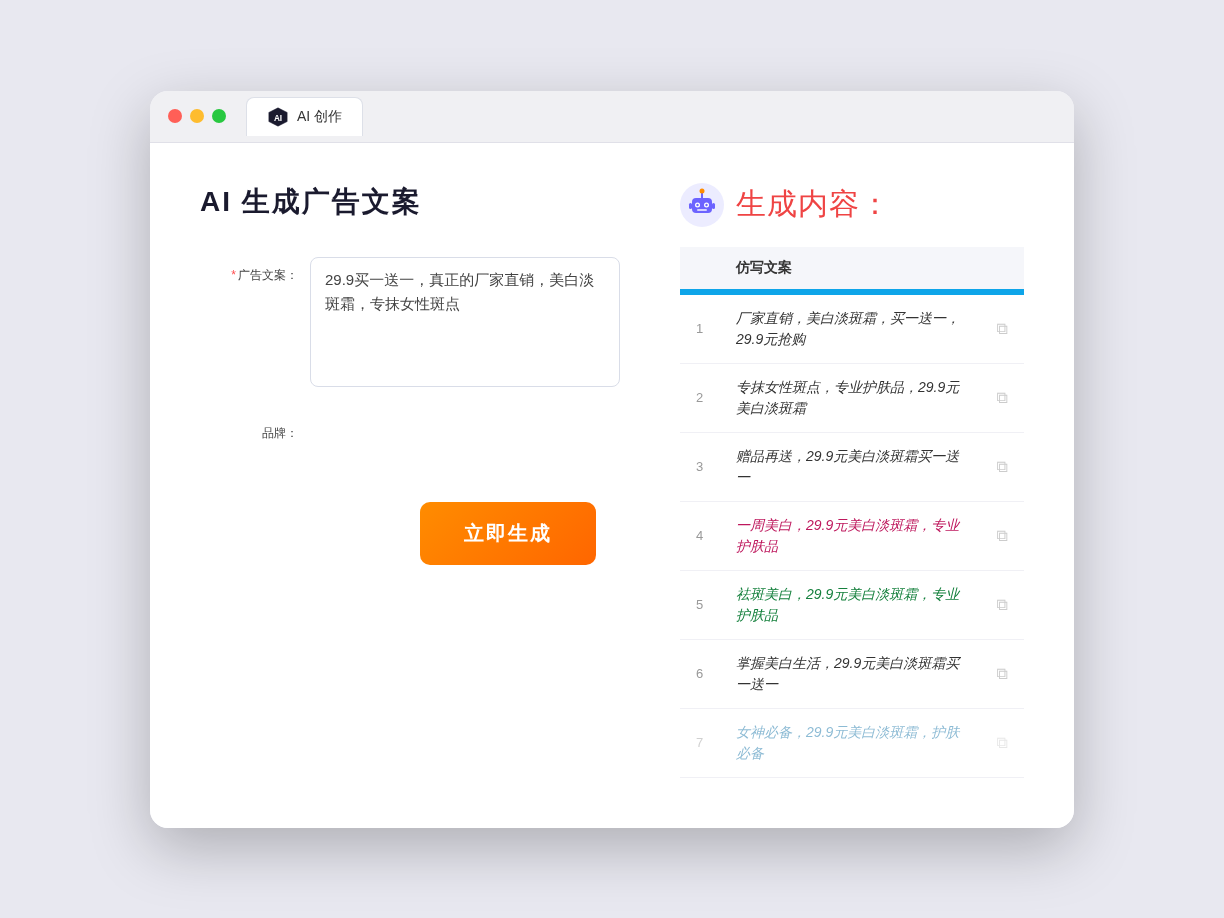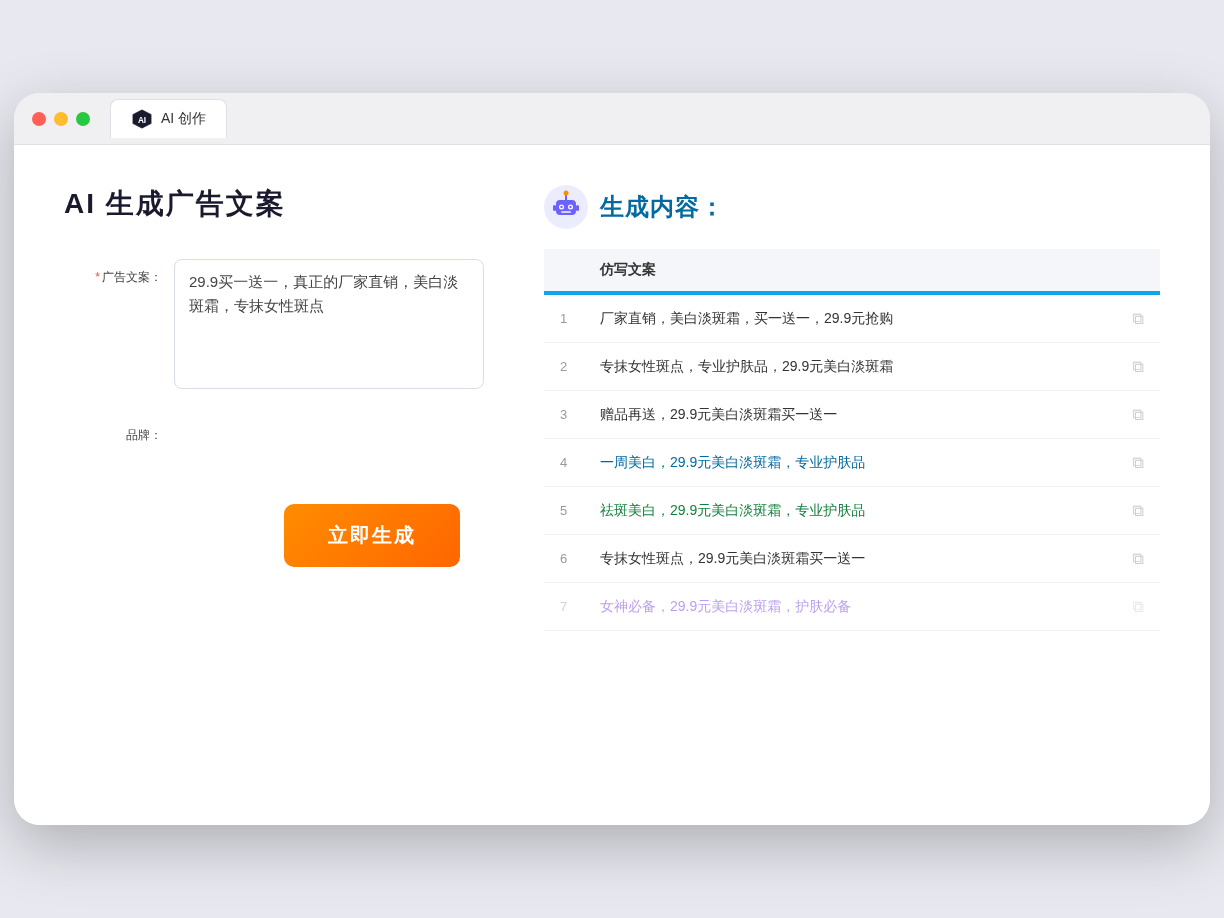--- a/index.html
+++ b/index.html
@@ -6,23 +6,23 @@
     body {
       background: #e8e8f0;
       min-height: 918px;
       display: flex;
       align-items: center;
       justify-content: center;
       font-family: -apple-system, "PingFang SC", "Microsoft YaHei", sans-serif;
     }
 
     .browser-window {
-      width: 1196px;
+      width: 924px;
       background: #f2f3f8;
-      border-radius: 26px;
+      border-radius: 18px;
       box-shadow: 0 20px 60px rgba(0,0,0,0.25);
       overflow: hidden;
     }
 
     .browser-titlebar {
       background: #f0f0f3;
       height: 52px;
       display: flex;
       align-items: center;
       padding: 0 18px;
@@ -159,42 +159,42 @@
       gap: 12px;
       margin-bottom: 20px;
     }
 
     .robot-icon {
       width: 44px;
       height: 44px;
     }
 
     .result-title {
-      font-size: 24px;
-      font-weight: 700;
-      color: #0369a1;
+      font-size: 30px;
+      font-weight: 400;
+      color: #ef4444;
       letter-spacing: 1px;
     }
 
     .result-table {
       width: 100%;
       border-collapse: collapse;
       font-size: 14px;
     }
 
     .result-table thead tr {
       background: #f5f6fa;
     }
 
     .result-table th {
       padding: 12px 16px;
       text-align: left;
       font-weight: 600;
       color: #333;
-      border-bottom: 4px solid #0ea5e9;
+      border-bottom: 6px solid #0ea5e9;
     }
 
     .result-table tbody tr {
       border-bottom: 1px solid #f0f0f5;
     }
 
     .result-table tbody tr:last-child {
       color: #bbb;
     }
 
@@ -210,20 +210,21 @@
 
     .row-num {
       color: #888;
       width: 30px;
       font-size: 13px;
     }
 
     .row-content {
       flex: 1;
       line-height: 1.5;
+      font-style: italic;
     }
 
     .copy-icon-cell {
       width: 32px;
       text-align: center;
     }
   </style>
 </head>
 <body>
 
@@ -319,42 +320,42 @@
     </tr>
               <tr>
       <td class="row-num" style="color:#999;font-size:13px;">3</td>
       <td class="row-content" style="color:#333;">赠品再送，29.9元美白淡斑霜买一送一</td>
       <td class="copy-icon-cell">
         <span style="cursor:pointer; color:#ccc; font-size:16px;">⧉</span>
       </td>
     </tr>
               <tr>
       <td class="row-num" style="color:#999;font-size:13px;">4</td>
-      <td class="row-content" style="color:#0369a1;">一周美白，29.9元美白淡斑霜，专业护肤品</td>
+      <td class="row-content" style="color:#be185d;">一周美白，29.9元美白淡斑霜，专业护肤品</td>
       <td class="copy-icon-cell">
         <span style="cursor:pointer; color:#ccc; font-size:16px;">⧉</span>
       </td>
     </tr>
               <tr>
       <td class="row-num" style="color:#999;font-size:13px;">5</td>
       <td class="row-content" style="color:#15803d;">祛斑美白，29.9元美白淡斑霜，专业护肤品</td>
       <td class="copy-icon-cell">
         <span style="cursor:pointer; color:#ccc; font-size:16px;">⧉</span>
       </td>
     </tr>
               <tr>
       <td class="row-num" style="color:#999;font-size:13px;">6</td>
-      <td class="row-content" style="color:#333;">专抹女性斑点，29.9元美白淡斑霜买一送一</td>
+      <td class="row-content" style="color:#333;">掌握美白生活，29.9元美白淡斑霜买一送一</td>
       <td class="copy-icon-cell">
         <span style="cursor:pointer; color:#ccc; font-size:16px;">⧉</span>
       </td>
     </tr>
               <tr style="opacity: 0.45;">
       <td class="row-num" style="color:#999;font-size:13px;">7</td>
-      <td class="row-content" style="color:#6d28d9;">女神必备，29.9元美白淡斑霜，护肤必备</td>
+      <td class="row-content" style="color:#0369a1;">女神必备，29.9元美白淡斑霜，护肤必备</td>
       <td class="copy-icon-cell">
         <span style="cursor:pointer; color:#ccc; font-size:16px;">⧉</span>
       </td>
     </tr>
             </tbody>
         </table>
       </div>
 
     </div>
   </div>

